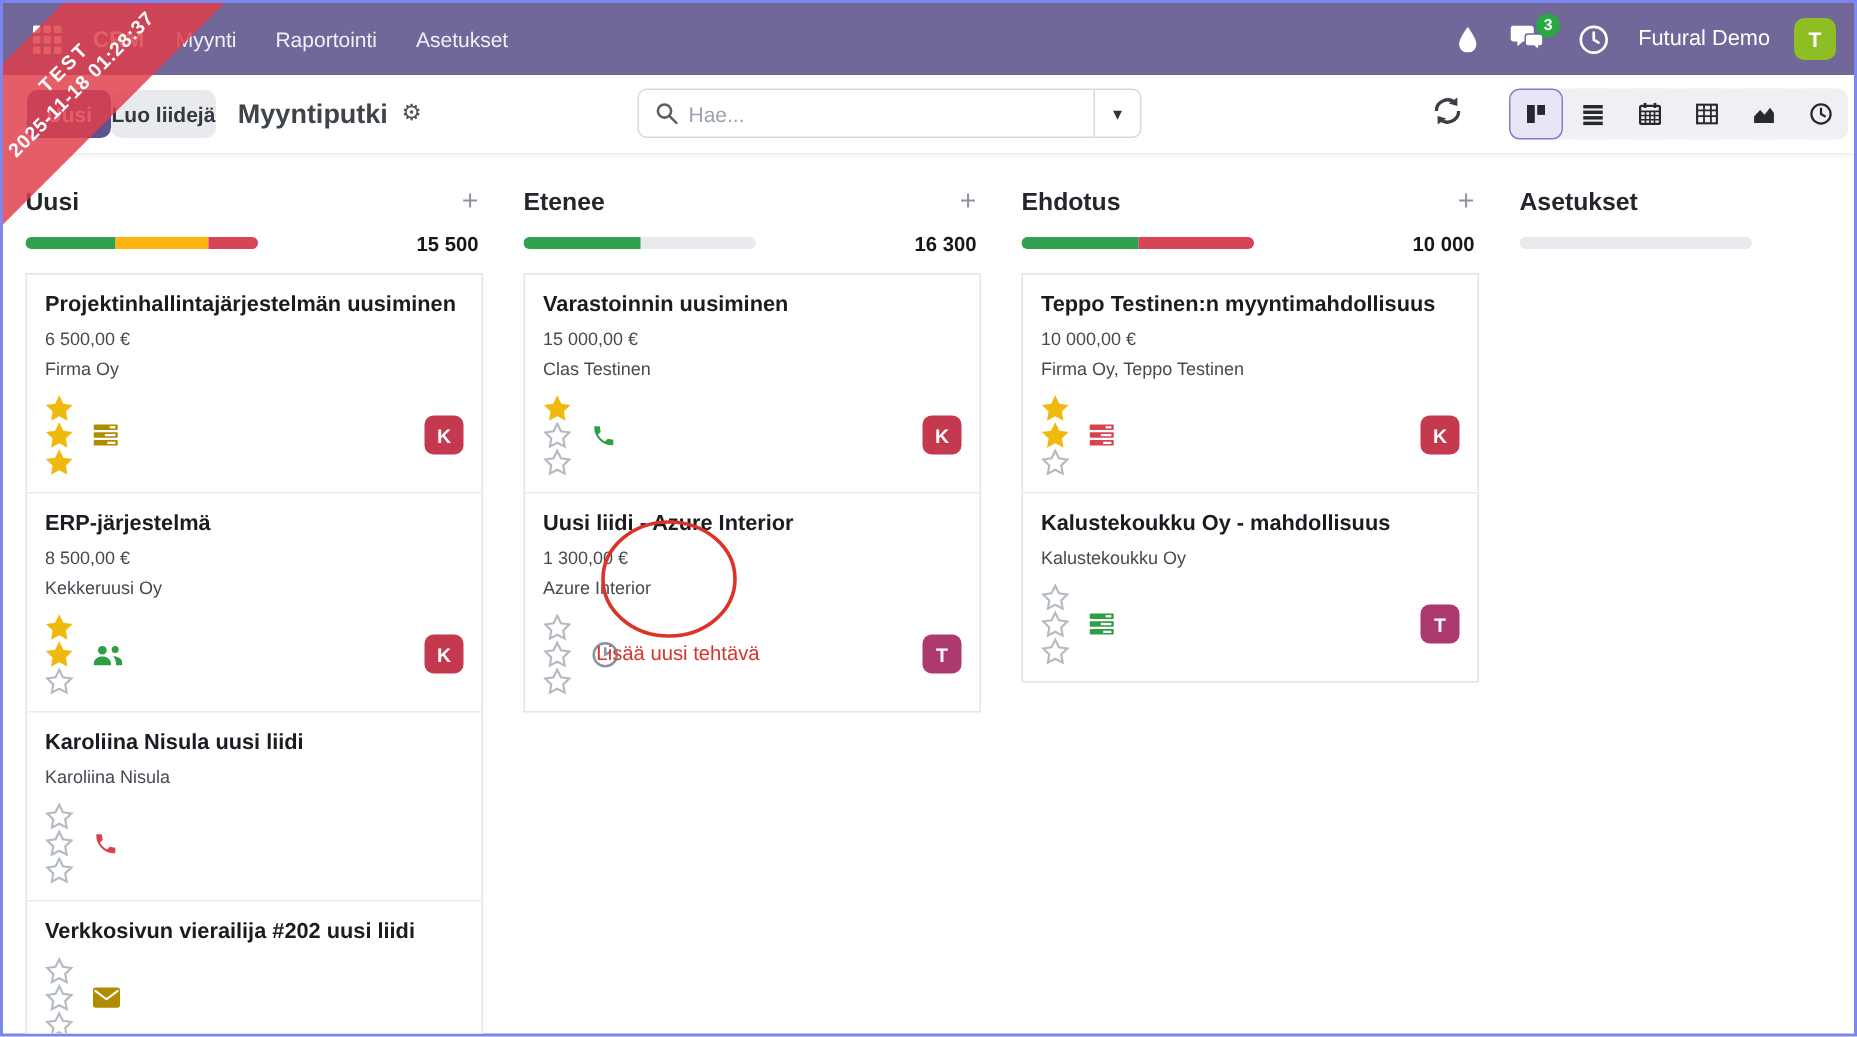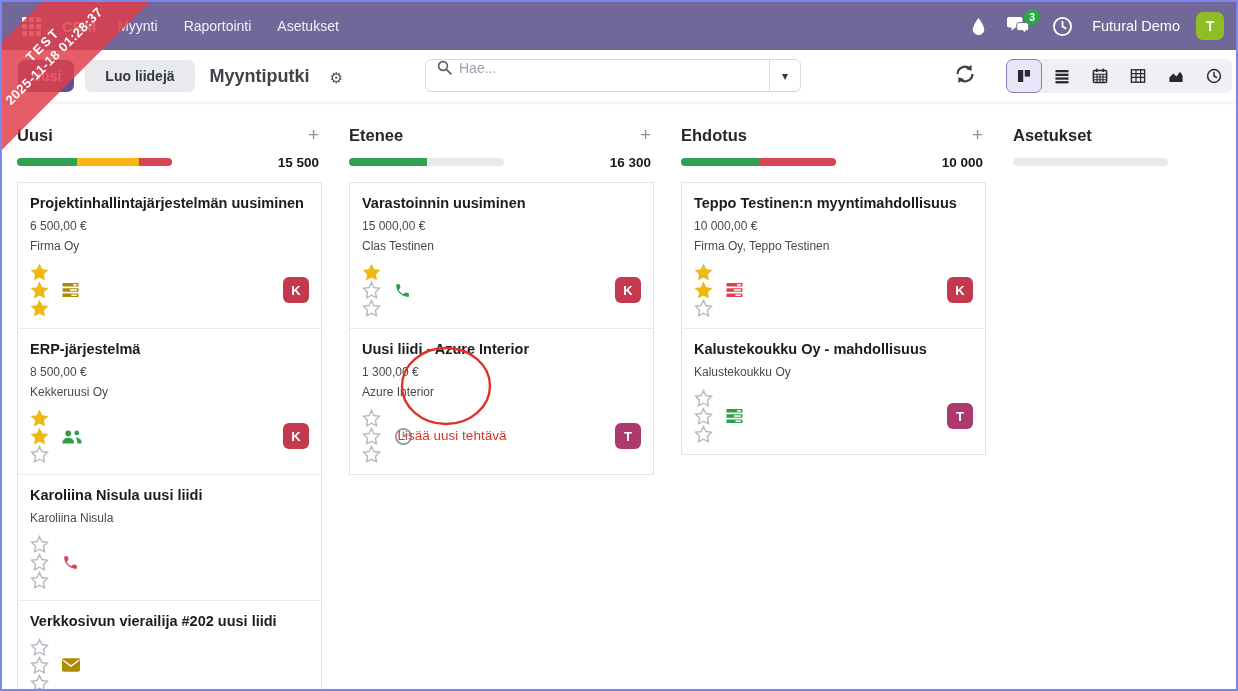--- a/index.html
+++ b/index.html
@@ -18,25 +18,25 @@
   .menu{display:flex;align-items:center}
   .menu-item{padding:7px 13px;font-size:14px;color:#f1eff8;cursor:pointer;border-radius:4px}
   .nav-right{margin-left:auto;display:flex;align-items:center;gap:8px}
   .icon-btn{position:relative;padding:4px 7px;display:flex;align-items:center;cursor:pointer}
   .nav-badge{position:absolute;top:-4px;right:-3px;color:#fff;font-size:10.5px;font-weight:700;width:16px;height:16px;border-radius:50%;display:flex;align-items:center;justify-content:center}
   .company-name{font-size:14.5px;margin:0 8px 0 4px;cursor:pointer}
   .user-avatar{width:28px;height:28px;border-radius:7px;display:flex;align-items:center;justify-content:center;font-weight:700;font-size:14px;color:#fff;cursor:pointer}
   
   .control{height:52px;position:relative;display:flex;align-items:center;padding:0 16px;background:#fff;box-shadow:0 1px 3px rgba(40,40,70,.10);z-index:5}
   .btn-primary{background:#5c5490;color:#fff;border:none;border-radius:7px;font-size:14px;font-weight:700;padding:8px 13px;font-family:inherit;cursor:pointer}
-  .btn-secondary{background:#e8eaee;color:#33383f;border:none;border-radius:7px;font-size:14px;font-weight:700;padding:8px 20px;margin-left:11px;font-family:inherit;cursor:pointer}
-  .view-title-wrap{display:flex;align-items:flex-end;gap:20px;margin-left:15px}
+  .btn-secondary{background:#e8eaee;color:#33383f;border:none;border-radius:7px;font-size:14px;font-weight:700;padding:8px 0;margin-left:0;font-family:inherit;cursor:pointer}
+  .view-title-wrap{display:flex;align-items:flex-start;gap:9px;margin-left:15px}
   .view-title{font-size:18px;font-weight:600;color:#3f444b}
   .gear{font-size:15px;color:#4d525c;cursor:pointer}
-  .search{position:absolute;left:423px;top:9px;width:376px;height:33px;border:1px solid #d6d9e0;border-radius:6px;background:#fff;display:flex;align-items:flex-start}
+  .search{position:absolute;left:423px;top:9px;width:336px;height:33px;border:1px solid #d6d9e0;border-radius:6px;background:#fff;display:flex;align-items:center}
   .search .mag{margin:0 7px 0 11px;display:flex}
   .search input{flex:1;border:none;outline:none;font-size:14px;color:#333;font-family:inherit;background:transparent}
   .search input::placeholder{color:#9ba2ad}
   .search-caret{width:31px;height:100%;border-left:1px solid #d6d9e0;display:flex;align-items:center;justify-content:center;font-size:12px;color:#2f343b;cursor:pointer}
   .refresh-btn{position:absolute;left:952px;top:13px;cursor:pointer;display:flex}
   .views{position:absolute;left:1004px;top:9px;display:flex;gap:2px;background:#f0f0f4;border-radius:7px}
   .vbtn{width:36px;height:34px;display:flex;align-items:center;justify-content:center;border:1px solid transparent;border-radius:7px;cursor:pointer;background:#f0f0f4}
   .vbtn.active{background:#e9e5f6;border-color:#8b7fc2}
   
   .board{display:flex;gap:27px;padding:22px 0 0 15px;position:relative}

